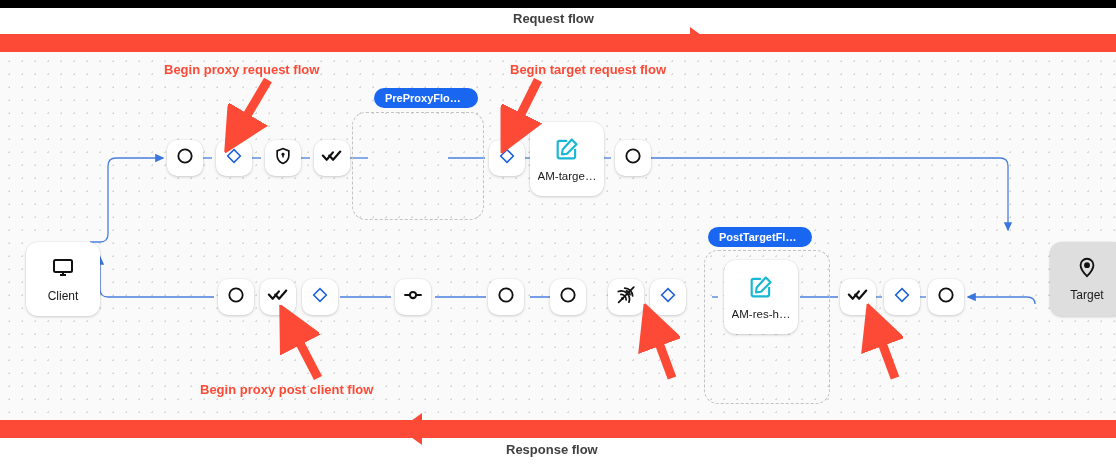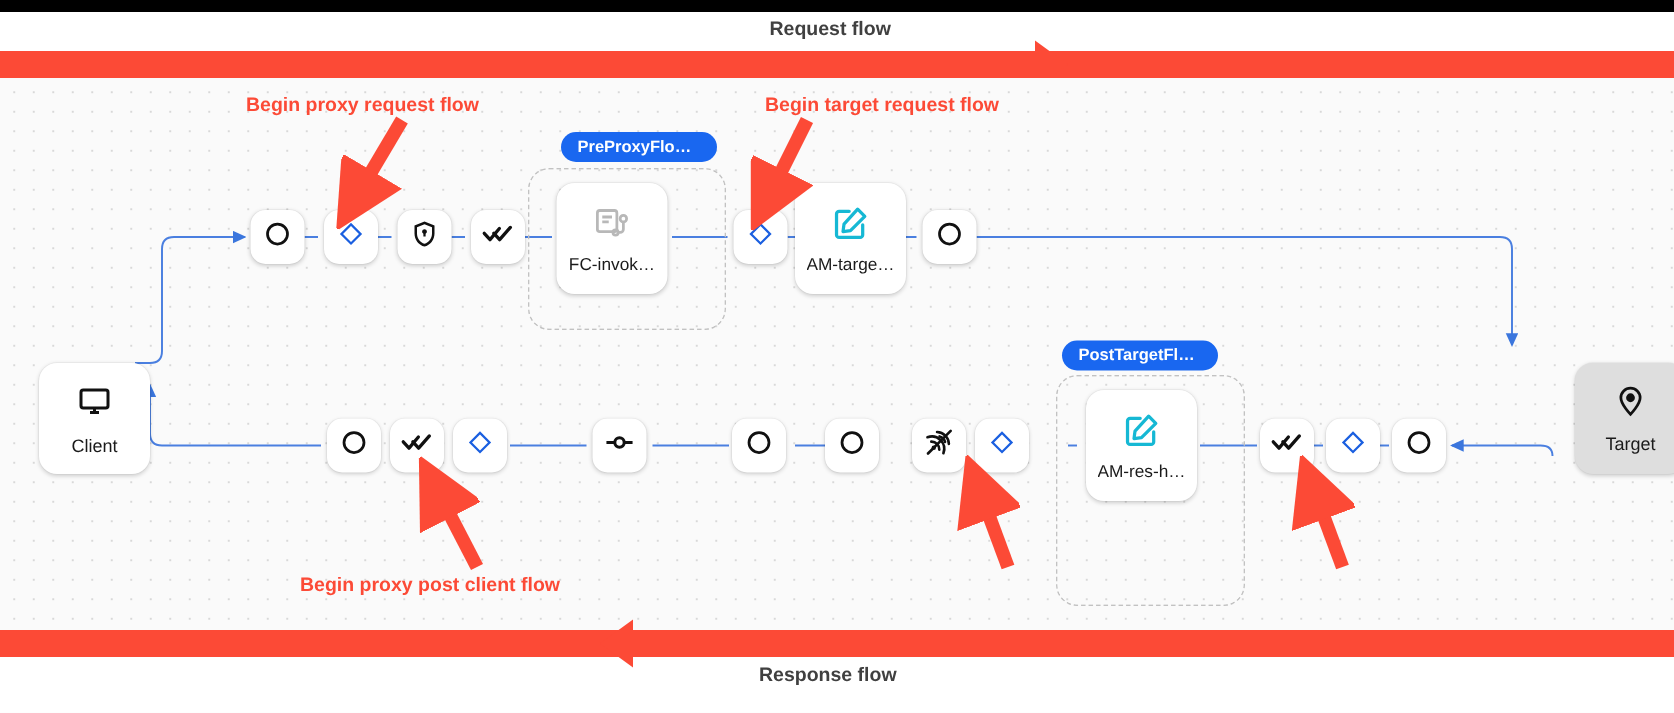--- a/index.html
+++ b/index.html
@@ -227,32 +227,20 @@
           </svg>
       </span>
     </div>
     <div class="node sm" style="left:314px; top:88px;">
       <span>
         <svg width="22" height="22" viewBox="0 0 24 24" fill="none" stroke="#111" stroke-width="2.4" stroke-linecap="round" stroke-linejoin="round">
             <path d="M2 11.5l4.2 4.6L13 8"></path>
             <path d="M9 11.5l4.2 4.6L21 7.2"></path>
           </svg>
       </span>
-    </div>
-    <div class="node big stack" style="left:371px; top:70px;">
-      <span>
-        <svg width="26" height="26" viewBox="0 0 24 24" fill="none" stroke="#b8b8b8" stroke-width="1.7">
-          <rect x="3" y="4" width="12" height="13" rx="1.5"></rect>
-            <path d="M6 8h6M6 11h4"></path>
-          <circle cx="19" cy="9" r="2"></circle>
-            <path d="M19 11v4.5a2 2 0 0 1-2 2h-2"></path>
-            <circle cx="14.2" cy="17.6" r="1.6"></circle>
-        </svg>
-      </span>
-      <span class="nlabel">FC-invok…</span>
     </div>
     <div class="node sm" style="left:489px; top:88px;">
       <span>
         <svg width="18" height="18" viewBox="0 0 24 24" fill="none" stroke="#1a5fe0" stroke-width="2">
             <rect x="12" y="3.5" width="12" height="12" transform="rotate(45 12 3.5)"></rect>
           </svg>
       </span>
     </div>
     <div class="node big" style="left:530px; top:70px;">
       <span>

